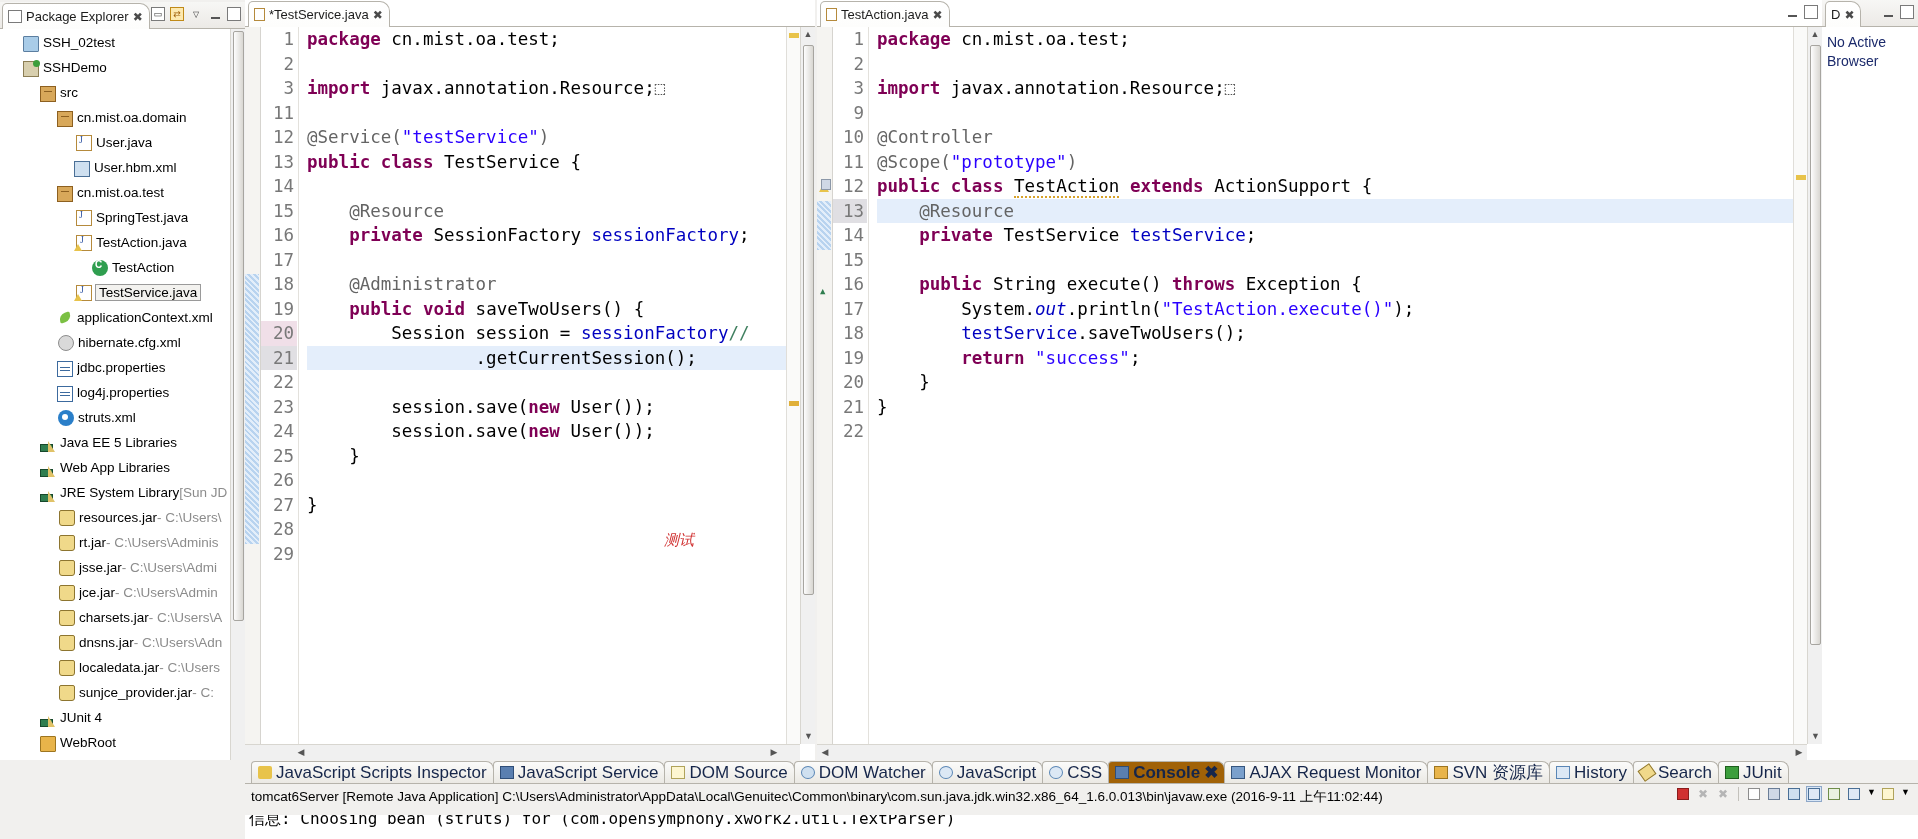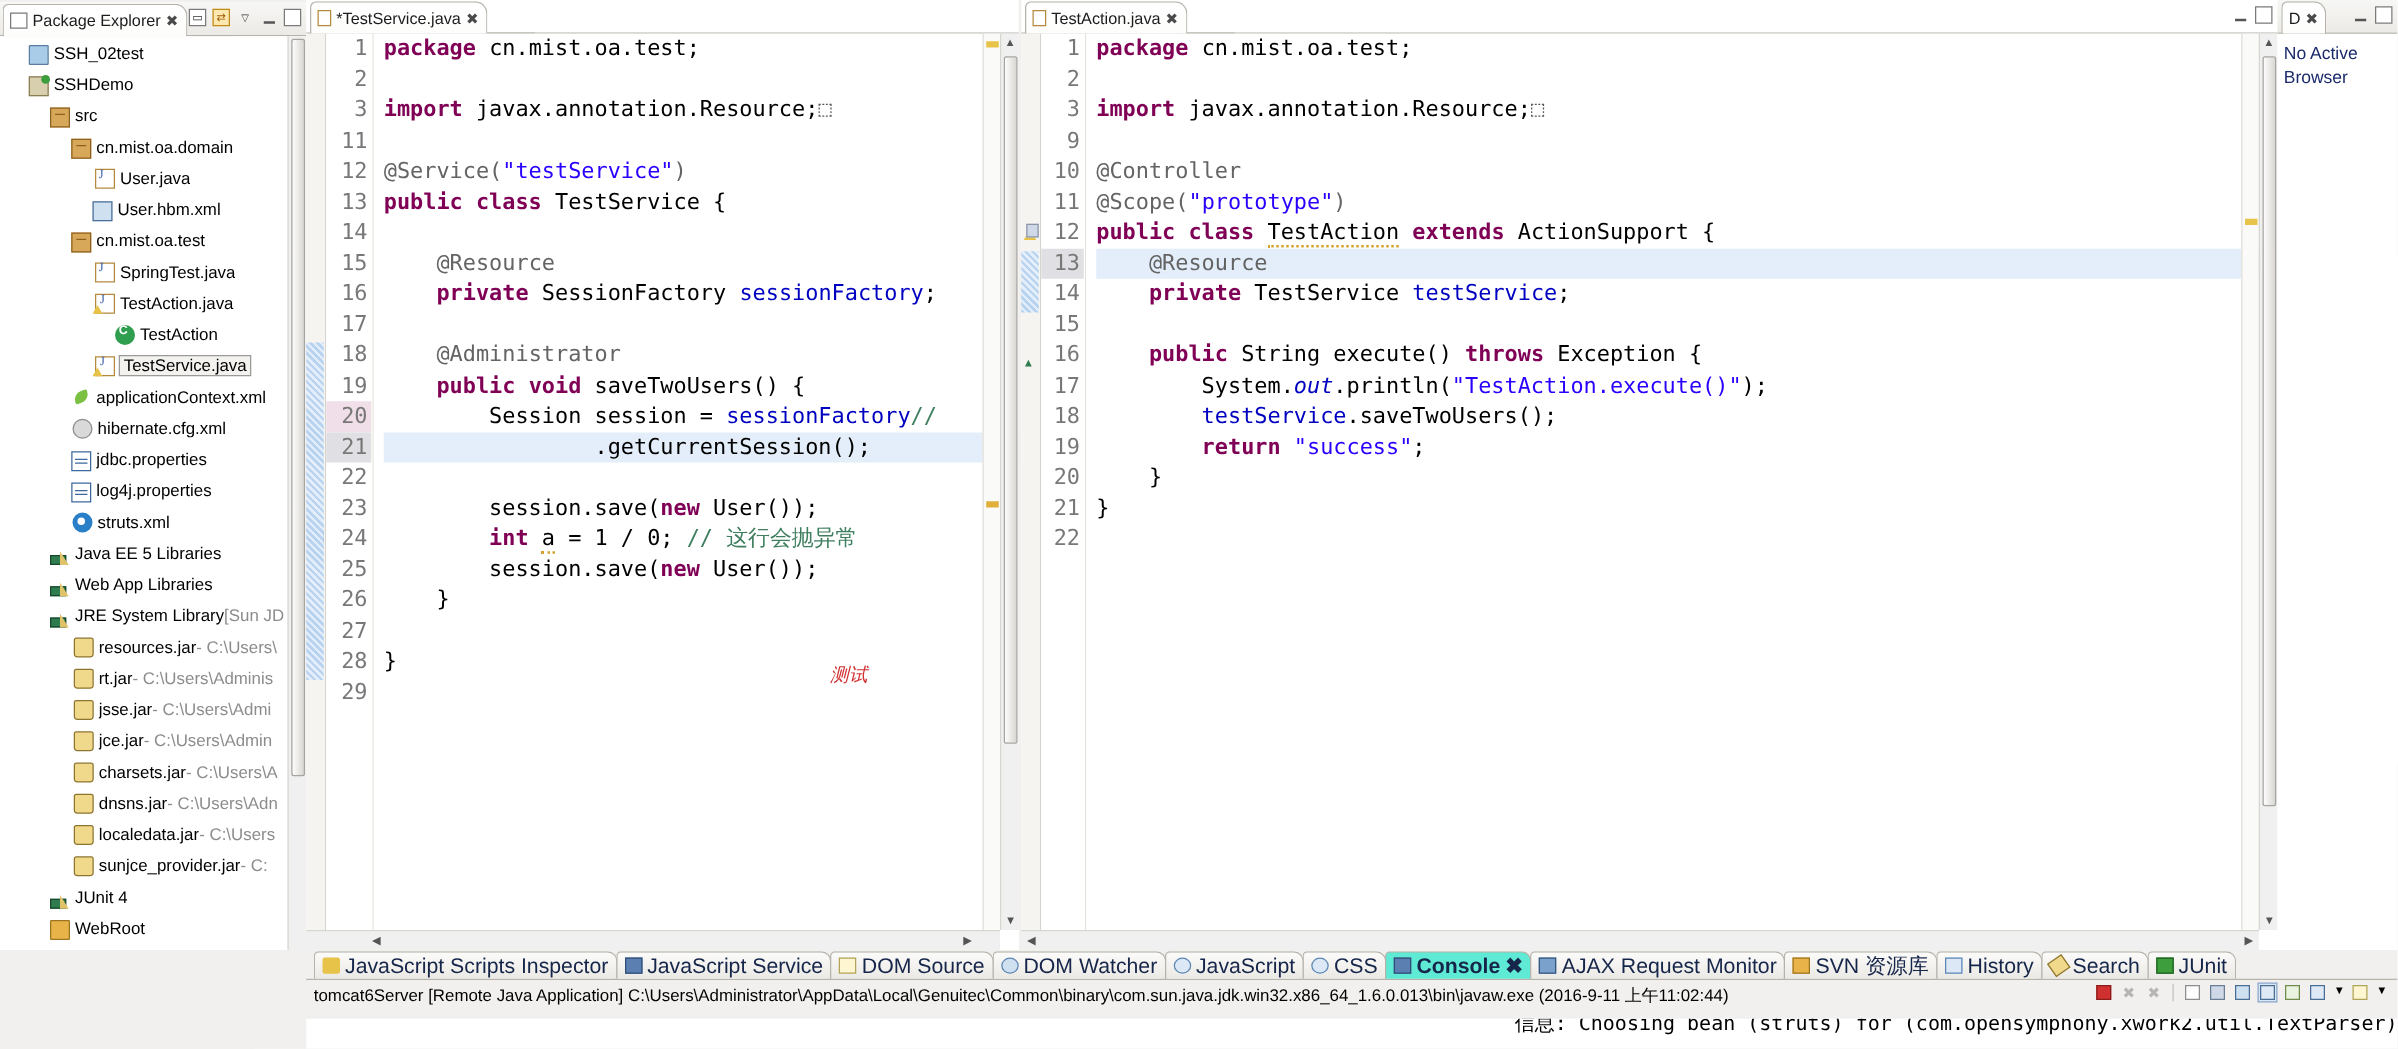--- a/index.html
+++ b/index.html
@@ -154,21 +154,21 @@
 
   
   #bottom { position: absolute; left: 245px; top: 760px; right: 0; bottom: 0; background: #f1f0ee; }
   .btabs { height: 24px; display:flex; align-items:flex-end; padding-left: 6px; border-bottom:1px solid #b6b3ab;}
   .btab {
     display:inline-flex; align-items:center; gap:4px; height:22px; padding:0 6px;
     font-size: 17px; color:#16264a; white-space: nowrap;
     border: 1px solid #b6b3ab; border-bottom:none; border-radius: 4px 8px 0 0;
     background: linear-gradient(to bottom,#fbfbfa,#ebe9e4); margin-right: -1px;
   }
-  .btab.active { background:#5eead4; font-weight:bold; }
+  .btab.active { background:#a16207; font-weight:bold; }
   .bicon { width: 14px; height: 13px; display:inline-block; position:relative;}
   .console-title { font-size: 13.5px; padding: 4px 6px 0 6px; color:#000; white-space:nowrap;}
   .console-body {
     position:absolute; left:0; right:0; top: 55px; bottom:0; background:#fff; overflow:hidden;
     font-family:"DejaVu Sans Mono", monospace; font-size: 16px; color:#000;
   }
   .console-toolbar { position:absolute; right: 8px; top: 26px; display:flex; gap:4px; align-items:center;}
   .ctb { width:16px; height:16px; border:1px solid transparent; display:inline-block; position:relative;}
   .ctb.sel { border:1px solid #8fa8c8; background:#d8e6f6;}
   .sep { width:1px; height:14px; background:#c3c1bb; margin:0 3px;}
@@ -380,21 +380,20 @@
             <div class="cline">&nbsp;</div>
             <div class="cline">    <span class="ann">@Resource</span></div>
             <div class="cline">    <span class="kw">private</span> SessionFactory <span class="fld">sessionFactory</span>;</div>
             <div class="cline">&nbsp;</div>
             <div class="cline">    <span class="ann">@Administrator</span></div>
             <div class="cline">    <span class="kw">public void</span> saveTwoUsers() {</div>
             <div class="cline">        Session session = <span class="fld">sessionFactory</span><span class="cmt">//</span></div>
             <div class="cline row-hl">                .getCurrentSession();</div>
             <div class="cline">&nbsp;</div>
             <div class="cline">        session.save(<span class="kw">new</span> User());</div>
-            <div class="cline">        <span class="kw">int</span> <span class="squiggle">a</span> = 1 / 0; <span class="cmt">// 这行会抛异常</span></div>
             <div class="cline">        session.save(<span class="kw">new</span> User());</div>
             <div class="cline">    }</div>
             <div class="cline">&nbsp;</div>
             <div class="cline">}</div>
             <div class="cline">&nbsp;</div>
           </div>
         <div class="watermark" style="left:365px; top:504px;font-style:italic;">测试</div>
       </div>
     </div>
     <div class="overview-ruler">
@@ -579,17 +578,17 @@
         <span class="ctb">
           <span style="background:#dfe9f6;border:1px solid #4a6f96;display:block;width:12px;height:12px;margin:1px auto;"></span>
         </span>
         <span class="ctb" style="font-size: 9px; text-align: center; width: 10px;">▼</span>
         <span class="ctb">
           <span style="background:#fdf6d0;border:1px solid #b0a35a;display:block;width:12px;height:12px;margin:1px auto;"></span>
         </span>
         <span class="ctb" style="font-size: 9px; text-align: center; width: 10px;">▼</span>
       </div>
     <div class="console-body">
-      <div style="padding-left:4px; margin-top:-6px;text-align:right;">信息: Choosing bean (struts) for (com.opensymphony.xwork2.util.TextParser)</div>
+      <div style="padding-left:4px; margin-top:-6px;">信息: Choosing bean (struts) for (com.opensymphony.xwork2.util.TextParser)</div>
     </div>
   </div>
 
 </div>
 
 </body></html>

